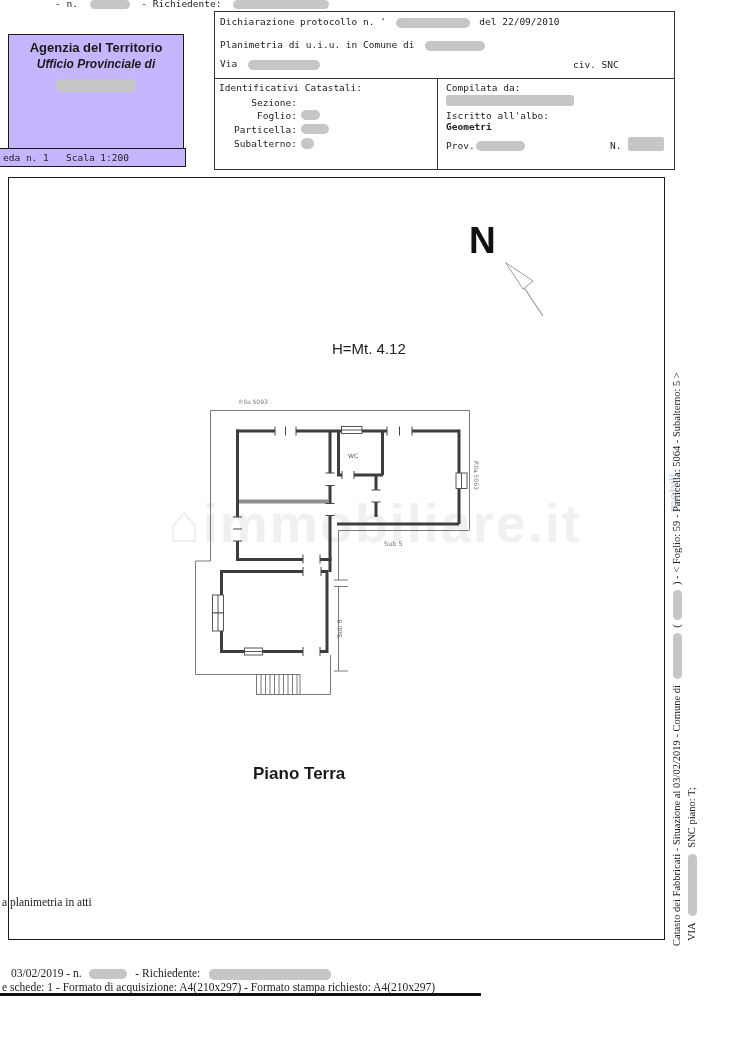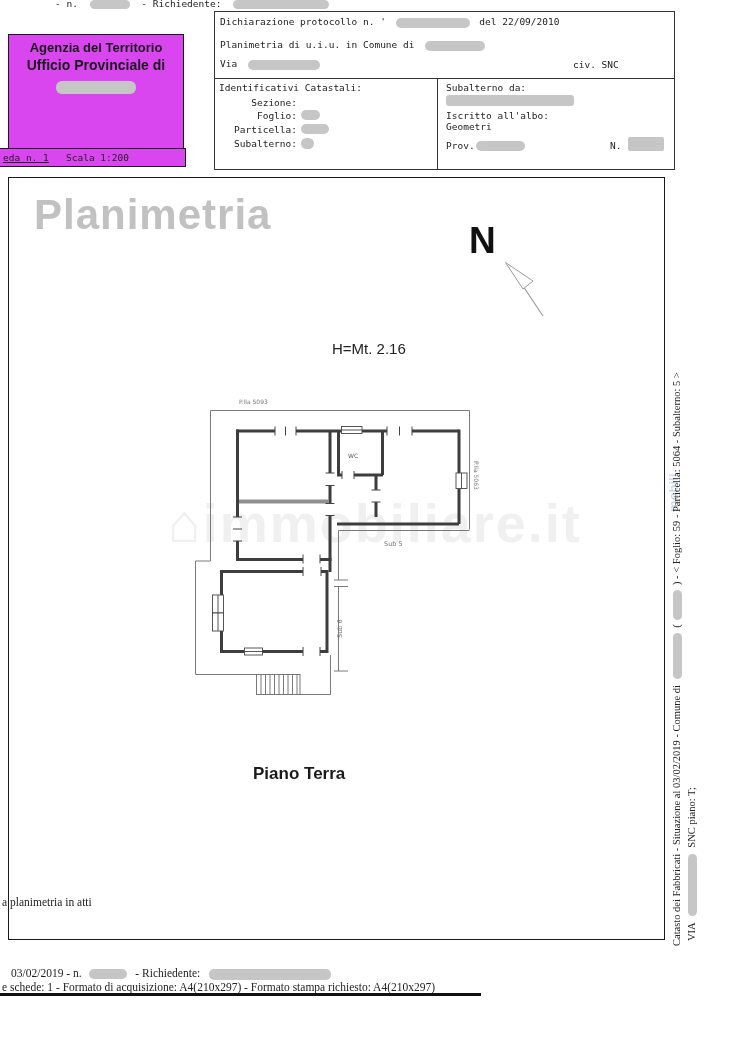--- a/index.html
+++ b/index.html
@@ -1,47 +1,47 @@
 <!DOCTYPE html>
 <html><head>
 <meta charset="utf-8">
 <style>
   html,body{margin:0;padding:0;}
   body{width:742px;height:1050px;background:#ffffff;position:relative;overflow:hidden;
        font-family:"Liberation Sans",sans-serif;color:#1a1a1a;}
   .abs{position:absolute;}
   .mono{font-family:"DejaVu Sans Mono","Liberation Mono",monospace;font-size:9.5px;color:#222;white-space:nowrap;}
   .serif{font-family:"Liberation Serif",serif;font-size:11.5px;color:#222;white-space:nowrap;}
-  .box{position:absolute;border:1.5px solid #1a1a1a;background:#d946ef;}
+  .box{position:absolute;border:1.5px solid #1a1a1a;background:#c4b5fd;}
   .thinbox{position:absolute;border:1px solid #333;background:#fff;}
   .redact{display:inline-block;background:#c6c6c6;border-radius:5px;vertical-align:middle;}
   .wm{position:absolute;font-weight:bold;color:#c1c1c1;letter-spacing:1px;
       font-family:"Liberation Sans",sans-serif;}
   .rot{transform:rotate(-90deg);transform-origin:0 0;}
   .sidebar-line{position:absolute;font-family:"Liberation Serif",serif;font-size:10.5px;color:#222;white-space:nowrap;}
   .plan-label{fill:#777;font-family:"DejaVu Sans",sans-serif;}
 </style>
 </head>
 <body>
 
 <div class="abs mono" style="left:55px;top:-2px;">
   <span>- n.</span>
   <span class="redact" style="width:40px;height:9px;margin:0 6px;"></span>
   <span>- Richiedente:</span>
   <span class="redact" style="width:96px;height:9px;margin:0 6px;"></span>
 </div>
 
 <div class="box" style="left:8px;top:34px;width:174px;height:113px;text-align:center;">
   <div style="margin-top:5px;font-weight:bold;font-size:13px;">Agenzia del Territorio</div>
-  <div style="margin-top:2px;font-weight:bold;font-size:14px;">Ufficio Provinciale di</div>
+  <div style="margin-top:2px;font-weight:bold;font-size:12px;font-style:italic;">Ufficio Provinciale di</div>
   <div class="redact" style="width:80px;height:13px;margin-top:8px;border-radius:6px;"></div>
 </div>
 
 <div class="box" style="left:-5px;top:148px;width:189px;height:17px;">
-  <span class="mono" style="position:absolute;left:7px;top:3px;text-decoration:underline;">eda n. 1</span>
+  <span class="mono" style="position:absolute;left:7px;top:3px;">eda n. 1</span>
   <span class="mono" style="position:absolute;left:70px;top:3px;">Scala 1:200</span>
 </div>
 
 <div class="thinbox" style="left:206px;top:11px;width:459px;height:157px;margin-left:8px;">
   <div class="abs mono" style="left:5px;top:4px;">
     <span>Dichiarazione protocollo n. '</span>
     <span class="redact" style="width:74px;height:10px;margin:0 4px;"></span>
     <span>del  22/09/2010</span>
   </div>
   <div class="abs mono" style="left:5px;top:27px;">
@@ -59,42 +59,41 @@
 
   <div class="abs mono" style="left:4px;top:70px;">Identificativi Catastali:</div>
   <div class="abs mono" style="left:2px;top:85px;width:80px;text-align:right;">Sezione:</div>
   <div class="abs mono" style="left:2px;top:98px;width:80px;text-align:right;">Foglio:</div>
   <span class="redact abs" style="left:86px;top:98px;width:19px;height:10px;"></span>
   <div class="abs mono" style="left:2px;top:112px;width:80px;text-align:right;">Particella:</div>
   <span class="redact abs" style="left:86px;top:112px;width:28px;height:10px;"></span>
   <div class="abs mono" style="left:2px;top:126px;width:80px;text-align:right;">Subalterno:</div>
   <span class="redact abs" style="left:86px;top:126px;width:13px;height:11px;border-radius:6px;"></span>
 
-  <div class="abs mono" style="left:231px;top:70px;">Subalterno da:</div>
+  <div class="abs mono" style="left:231px;top:70px;">Compilata da:</div>
   <span class="redact abs" style="left:231px;top:83px;width:128px;height:11px;border-radius:3px;"></span>
   <div class="abs mono" style="left:231px;top:98px;">Iscritto all'albo:</div>
-  <div class="abs mono" style="left:231px;top:109px;">Geometri</div>
+  <div class="abs mono" style="left:231px;top:109px;font-weight:bold;">Geometri</div>
   <div class="abs mono" style="left:231px;top:128px;">Prov.</div>
   <span class="redact abs" style="left:261px;top:129px;width:49px;height:10px;"></span>
   <div class="abs mono" style="left:395px;top:128px;">N.</div>
   <span class="redact abs" style="left:413px;top:125px;width:36px;height:14px;border-radius:2px;"></span>
 </div>
 
 <div class="abs" style="left:8px;top:177px;width:655px;height:761px;border:1.5px solid #1a1a1a;"></div>
 
 <div class="wm" style="left:34px;top:188px;font-size:42px;line-height:54px;">
-  <div>Planimetria</div>
 </div>
 
 <div class="abs" style="left:168px;top:492px;font-size:54px;font-weight:bold;color:rgba(110,110,110,0.10);white-space:nowrap;letter-spacing:2px;">
   <span>⌂</span><span>immobiliare.it</span>
 </div>
 <div class="abs rot" style="left:666px;top:512px;font-size:13px;font-weight:bold;color:rgba(90,130,170,0.30);white-space:nowrap;">mobili</div>
 
-<div class="abs" style="left:332px;top:340px;font-size:15px;color:#222;">H=Mt. 2.16</div>
+<div class="abs" style="left:332px;top:340px;font-size:15px;color:#222;">H=Mt. 4.12</div>
 
 <div class="abs" style="left:253px;top:764px;font-size:17px;color:#1a1a1a;font-weight:bold;">Piano Terra</div>
 
 <svg class="abs" style="left:0;top:0;" width="742" height="1050" viewBox="0 0 742 1050">
 
   <g>
     <text x="469" y="253" font-family="Liberation Sans, sans-serif" font-size="37" font-weight="bold" fill="#111">N</text>
     <path d="M543,316 L511,268" stroke="#9a9a9a" stroke-width="1.2" fill="none"></path>
     <polygon points="505.5,262.5 533,281 523,289" fill="#fefefe" stroke="#9a9a9a" stroke-width="1"></polygon>
   </g>

